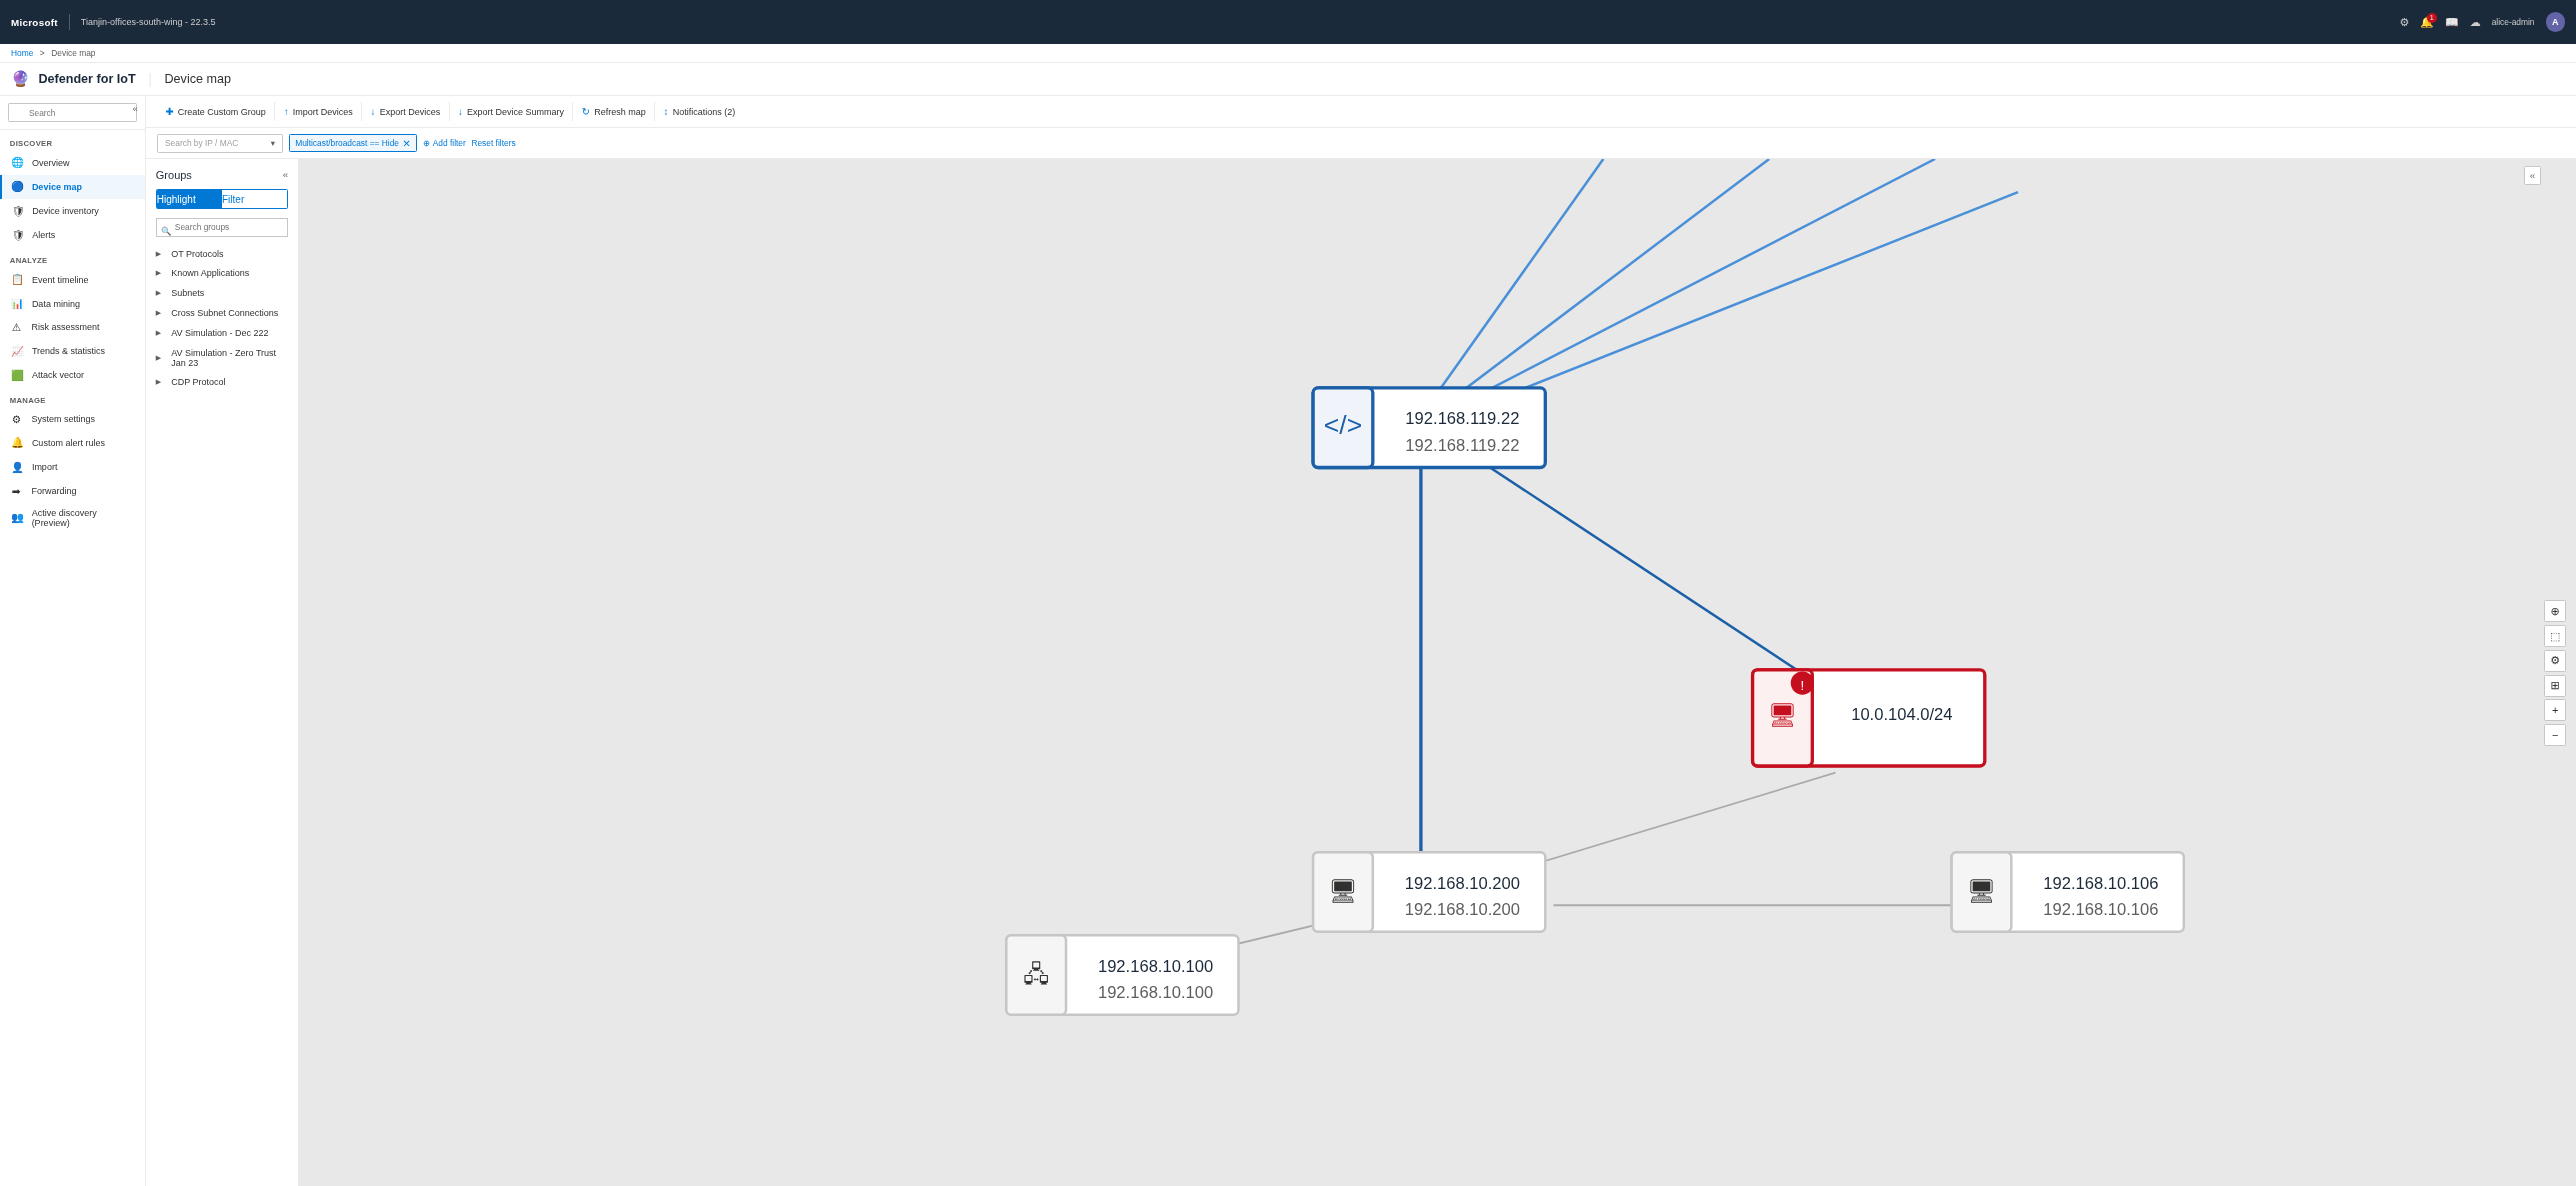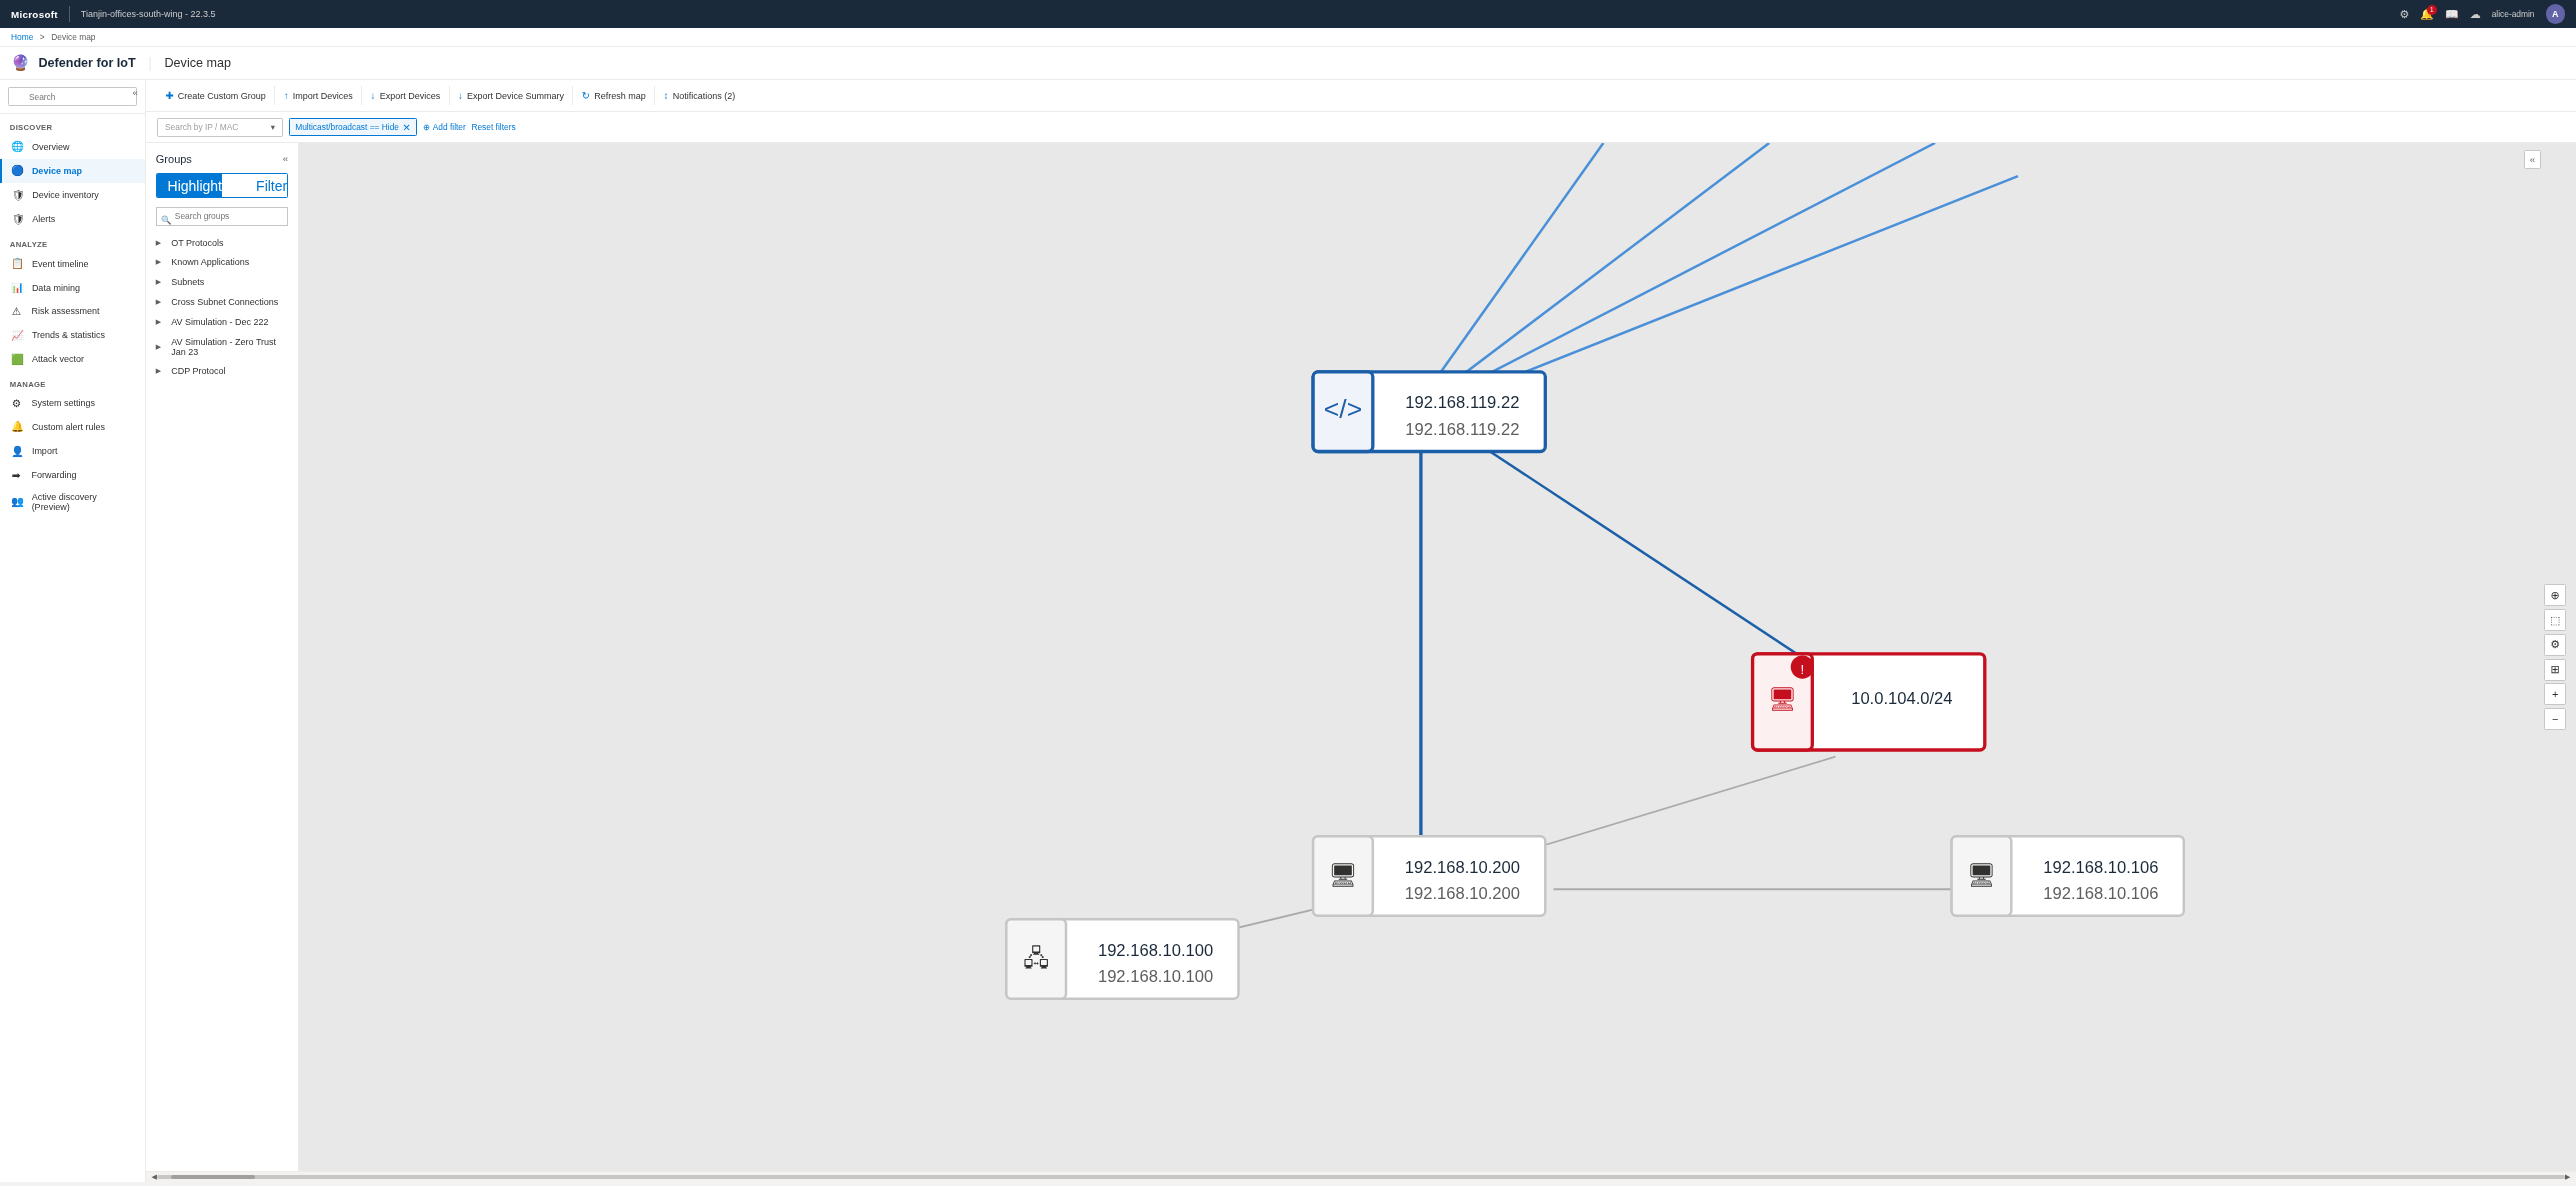--- a/index.html
+++ b/index.html
@@ -2,21 +2,21 @@
 <html style="font-size:11px"><head>
   <meta charset="utf-8">
   <style>
     * { box-sizing: border-box; margin: 0; padding: 0; }
     body { font-family: 'Segoe UI', Arial, sans-serif; font-size: 9px; background: #f3f2f1; overflow: hidden; }
 
     
     .topbar {
       display: flex; align-items: center;
       background: #1b2a3b; color: #fff;
-      height: 28px; padding: 0 11px; gap: 8.4px;
+      height: 44px; padding: 0 11px; gap: 8.4px;
     }
     .topbar-brand { font-weight: 700; font-size: 9.8px; letter-spacing: 0.3px; }
     .topbar-sep { width: 0.7px; height: 15.3px; background: #4a6070; margin: 0 2.8px; }
     .topbar-sensor { font-size: 9px; color: #ccc; flex: 1; }
     .topbar-icons { display: flex; gap: 11px; align-items: center; }
     .topbar-icon { font-size: 11px; cursor: pointer; color: #ccc; }
     .topbar-avatar {
       width: 19.5px; height: 19.5px; border-radius: 50%; background: #6264a7;
       display: flex; align-items: center; justify-content: center;
       font-size: 9px; font-weight: 700; color: #fff;
@@ -144,21 +144,21 @@
       display: flex; flex-direction: column; overflow-y: auto;
       padding: 9.8px 0;
     }
     .groups-panel-title {
       font-size: 11px; font-weight: 400; padding: 0 9.8px 8.4px; color: #1b2a3b;
     }
     .groups-tabs {
       display: flex; margin: 0 9.8px 8.4px; border: 0.7px solid #0078d4; border-radius: 1.4px; overflow: hidden;
     }
     .groups-tab {
-      flex: 1; padding: 3.5px 0; text-align: right; font-size: 14px; cursor: pointer;
+      flex: 1; padding: 3.5px 0; text-align: left; font-size: 10px; cursor: pointer;
     }
     .groups-tab.active { background: #0078d4; color: #fff; }
     .groups-tab:not(.active) { background: #fff; color: #0078d4; }
     .groups-search-wrap { position: relative; padding: 0 9.8px 7px; }
     .groups-search {
       width: 100%; padding: 3.5px 7px 3.5px 18px;
       border: 0.7px solid #c8c6c4; border-radius: 0; font-size: 8.4px;
     }
     .groups-search-icon {
       position: absolute; left: 15.3px; top: 50%; transform: translateY(-50%);

